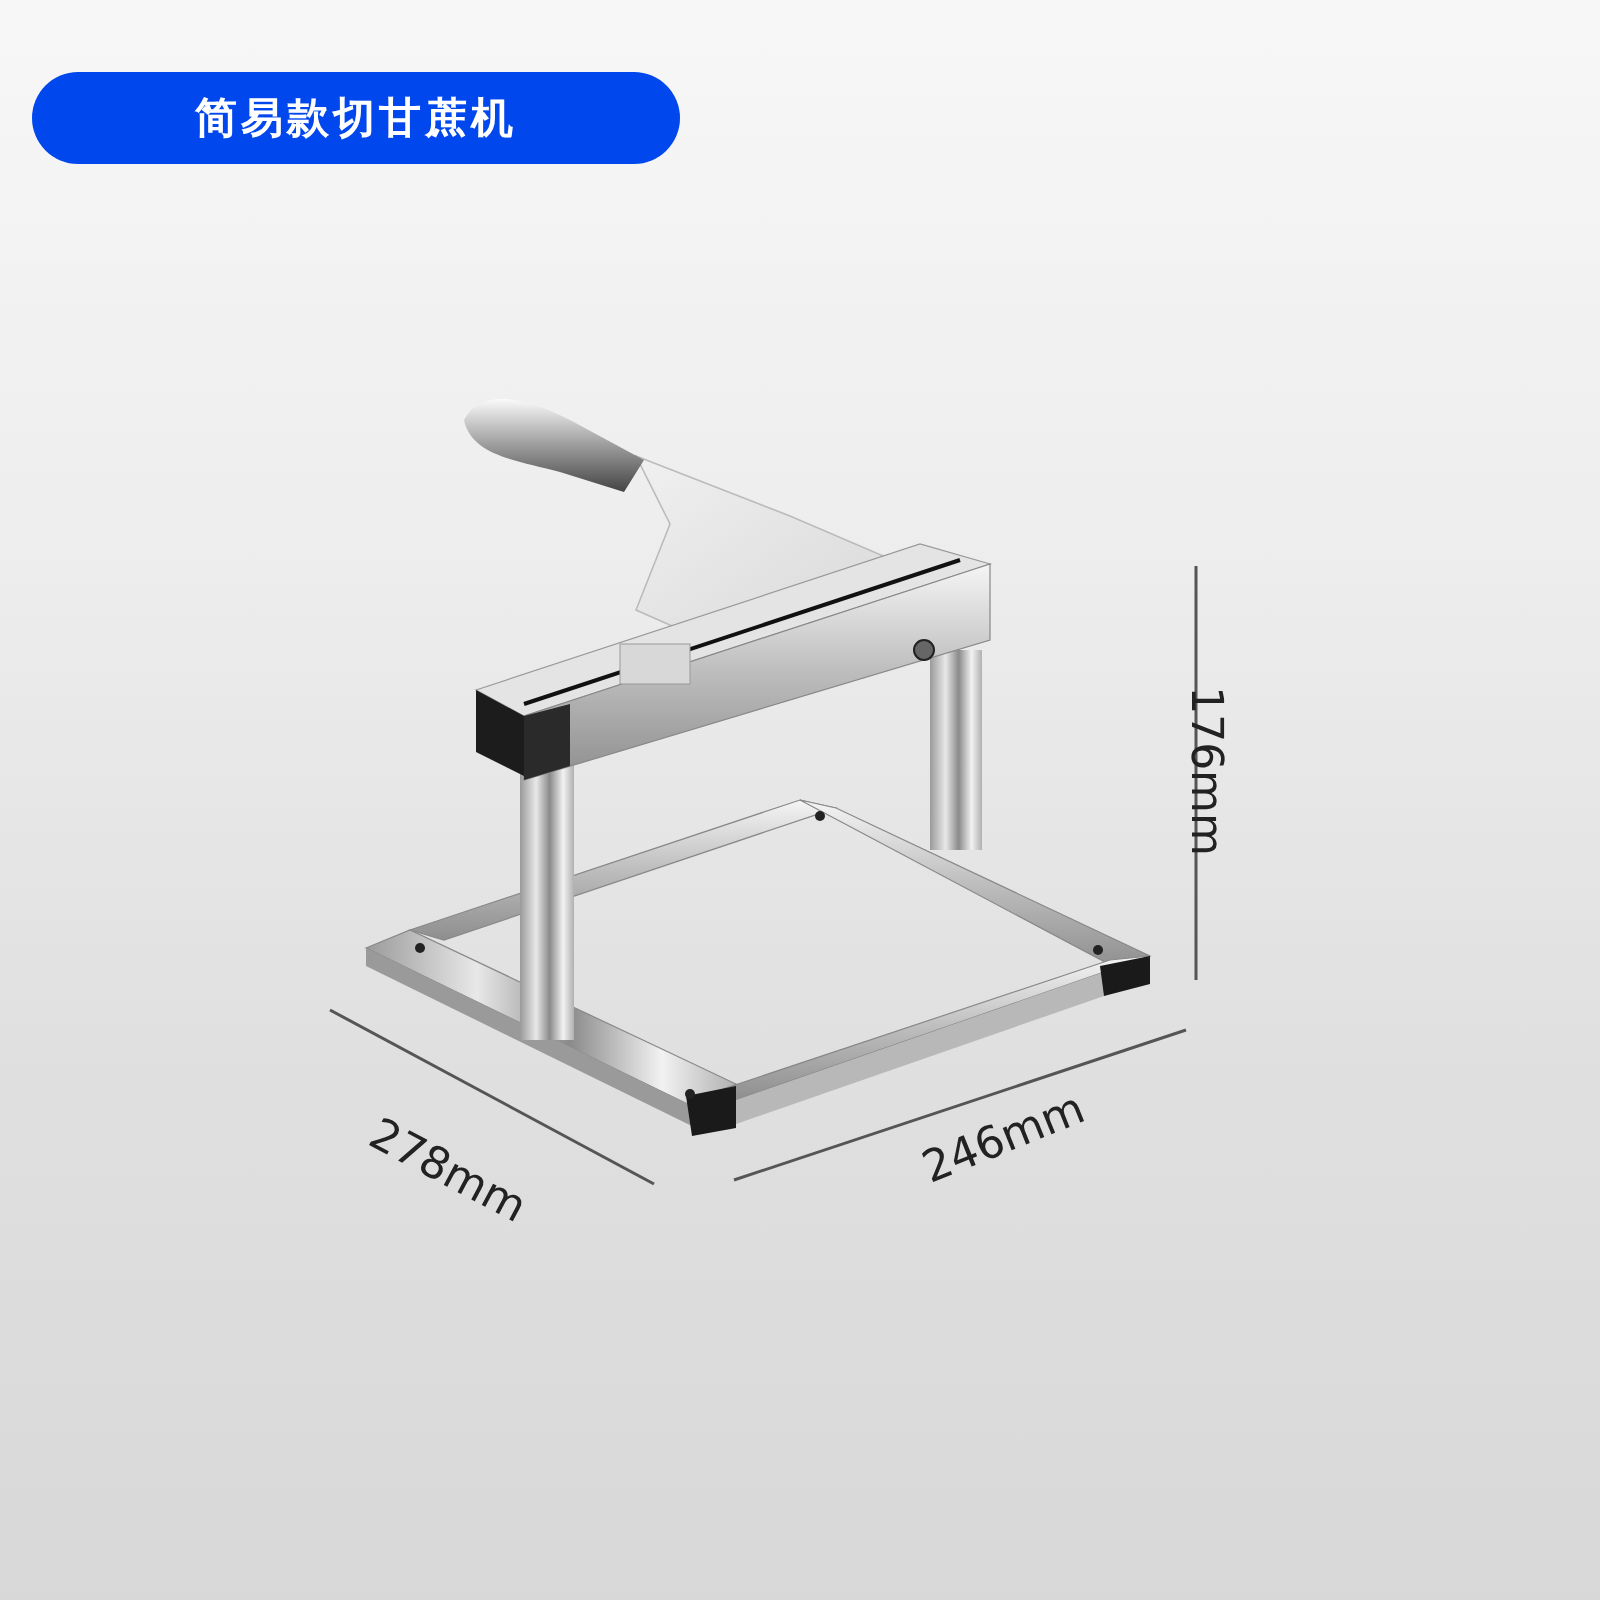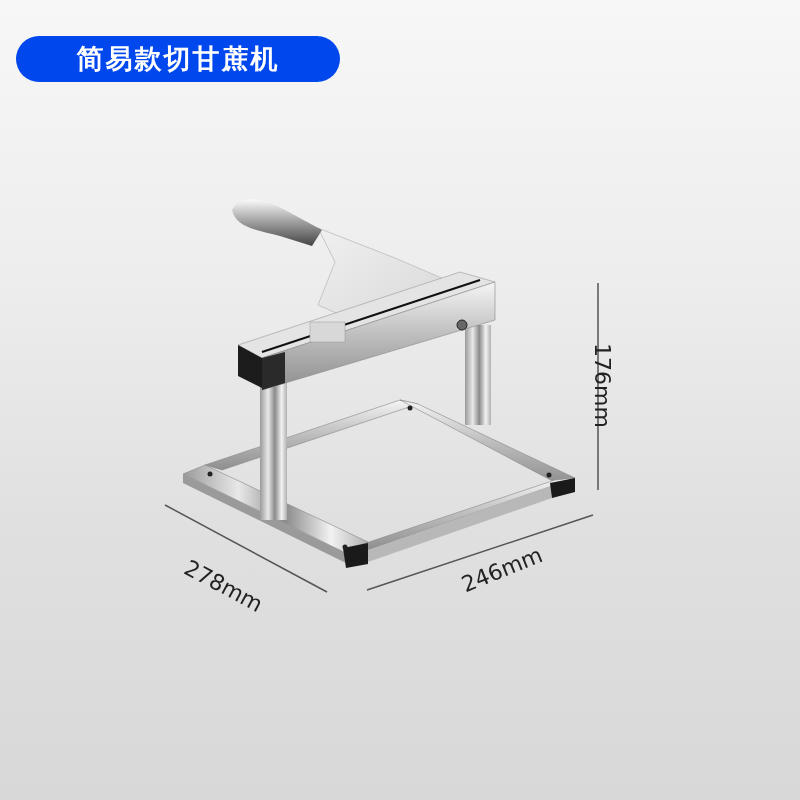--- a/index.html
+++ b/index.html
@@ -1,21 +1,21 @@
 <!DOCTYPE html>
 <html><head>
 <meta charset="utf-8">
 <style>
   html,body{margin:0;padding:0;}
   body{width:800px;height:800px;overflow:hidden;position:relative;
     background:linear-gradient(180deg,#f7f7f7 0%,#ededed 35%,#e0e0e0 65%,#d8d8d8 100%);
     font-family:"DejaVu Sans","Liberation Sans",sans-serif;}
   .title-pill{position:absolute;left:16px;top:36px;width:324px;height:46px;border-radius:23px;
     background:#0047ee;display:flex;align-items:center;justify-content:center;}
-  .title-pill span{color:#fff;font-size:27px;font-weight:bold;letter-spacing:2px;}
+  .title-pill span{color:#fff;font-size:21px;font-weight:bold;letter-spacing:2px;}
   .scene{position:absolute;left:0;top:0;width:800px;height:800px;}
   .dim{position:absolute;color:#222;font-size:22px;font-family:"DejaVu Sans",sans-serif;white-space:nowrap;}
   .dim-h{left:560px;top:373px;transform:rotate(90deg);transform-origin:center;}
   .dim-d{left:192px;top:555px;transform:rotate(28deg);transform-origin:left top;}
   .dim-w{left:458px;top:574px;transform:rotate(-22deg);transform-origin:left top;}
 </style>
 </head>
 <body>
 
 <div class="title-pill">

